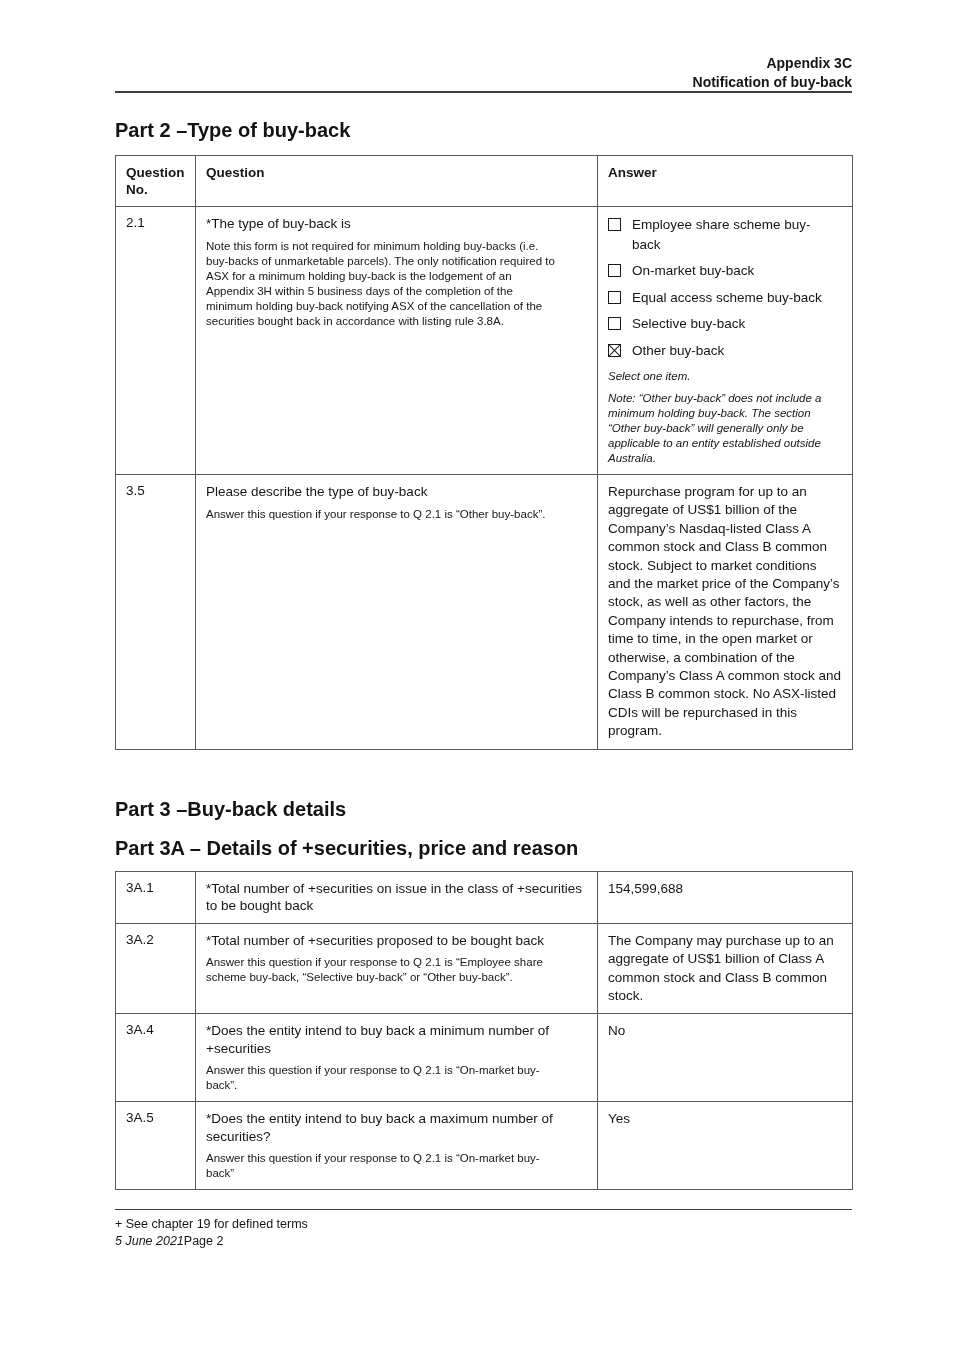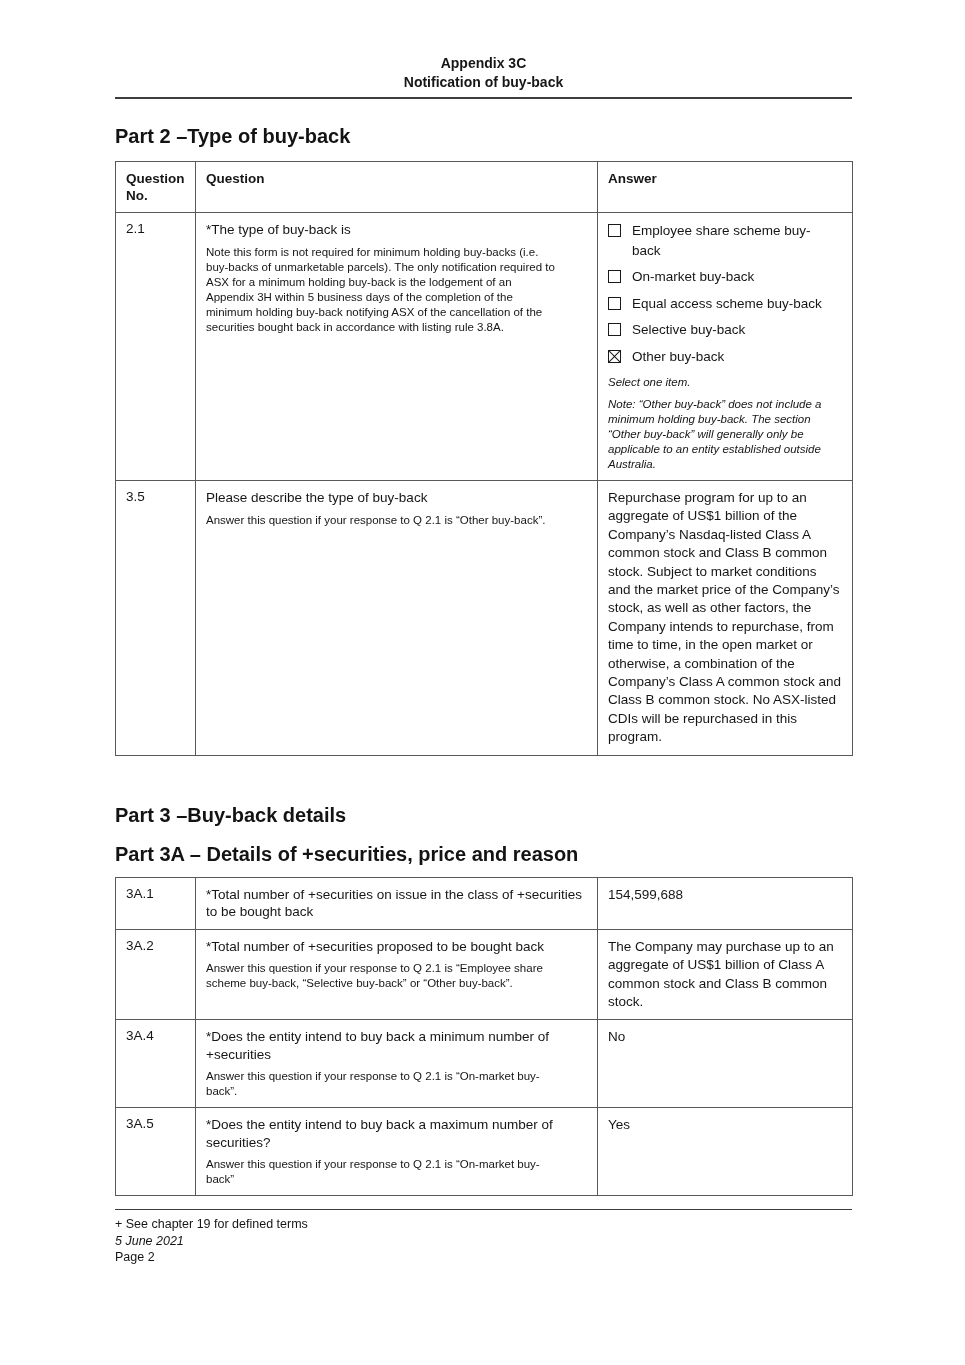--- a/index.html
+++ b/index.html
@@ -4,22 +4,22 @@
 <style>
   * { margin:0; padding:0; box-sizing:border-box; }
   html,body { background:#ffffff; }
   .page {
     position:relative; width:965px; height:1365px; background:#fff;
     color:#161616; font-family:"Liberation Sans", sans-serif; overflow:hidden;
   }
   .content { position:absolute; left:115px; top:0; width:737px; }
 
   .doc-header {
-    margin-top:54px; text-align:center; font-weight:bold; font-size:14px;
-    line-height:18.5px; padding-bottom:6px; border-bottom:2px solid #3d3d3d;
+    margin-top:54px; text-align:right; font-weight:bold; font-size:14px;
+    line-height:18.5px; border-bottom:2px solid #3d3d3d;
   }
 
   h1.part { font-size:20px; font-weight:700; line-height:26px; color:#131313; }
   .h-part2  { margin:24px 0 12px; }
   .h-part3  { margin-top:46px; }
   .h-part3a { margin:13px 0 10px; }
 
   table { border-collapse:collapse; width:737px; table-layout:fixed; }
   td, th {
     border:1px solid #595959; vertical-align:top; text-align:left;
@@ -46,21 +46,21 @@
   .opt-label { font-size:13.5px; line-height:19.5px; max-width:200px; }
 
   .sel-note { font-style:italic; font-size:11.5px; line-height:15px; margin-top:9px; }
   .oth-note { font-style:italic; font-size:11.5px; line-height:15px; margin-top:7px; }
 
   .footer {
     position:absolute; left:115px; top:1209px; width:737px;
     border-top:1.5px solid #3d3d3d; padding-top:6px;
     font-size:12.5px; line-height:16.5px; color:#161616;
   }
-  .footer-row2 { display:flex; justify-content:flex-start;flex-direction:column; }
+  .footer-row2 { display:flex; justify-content:flex-start; }
   .footer-date { font-style:italic; }
 </style>
 </head>
 <body>
 
 <div class="page">
   <div class="content">
 
     <div class="doc-header">
       <div>Appendix 3C</div>

